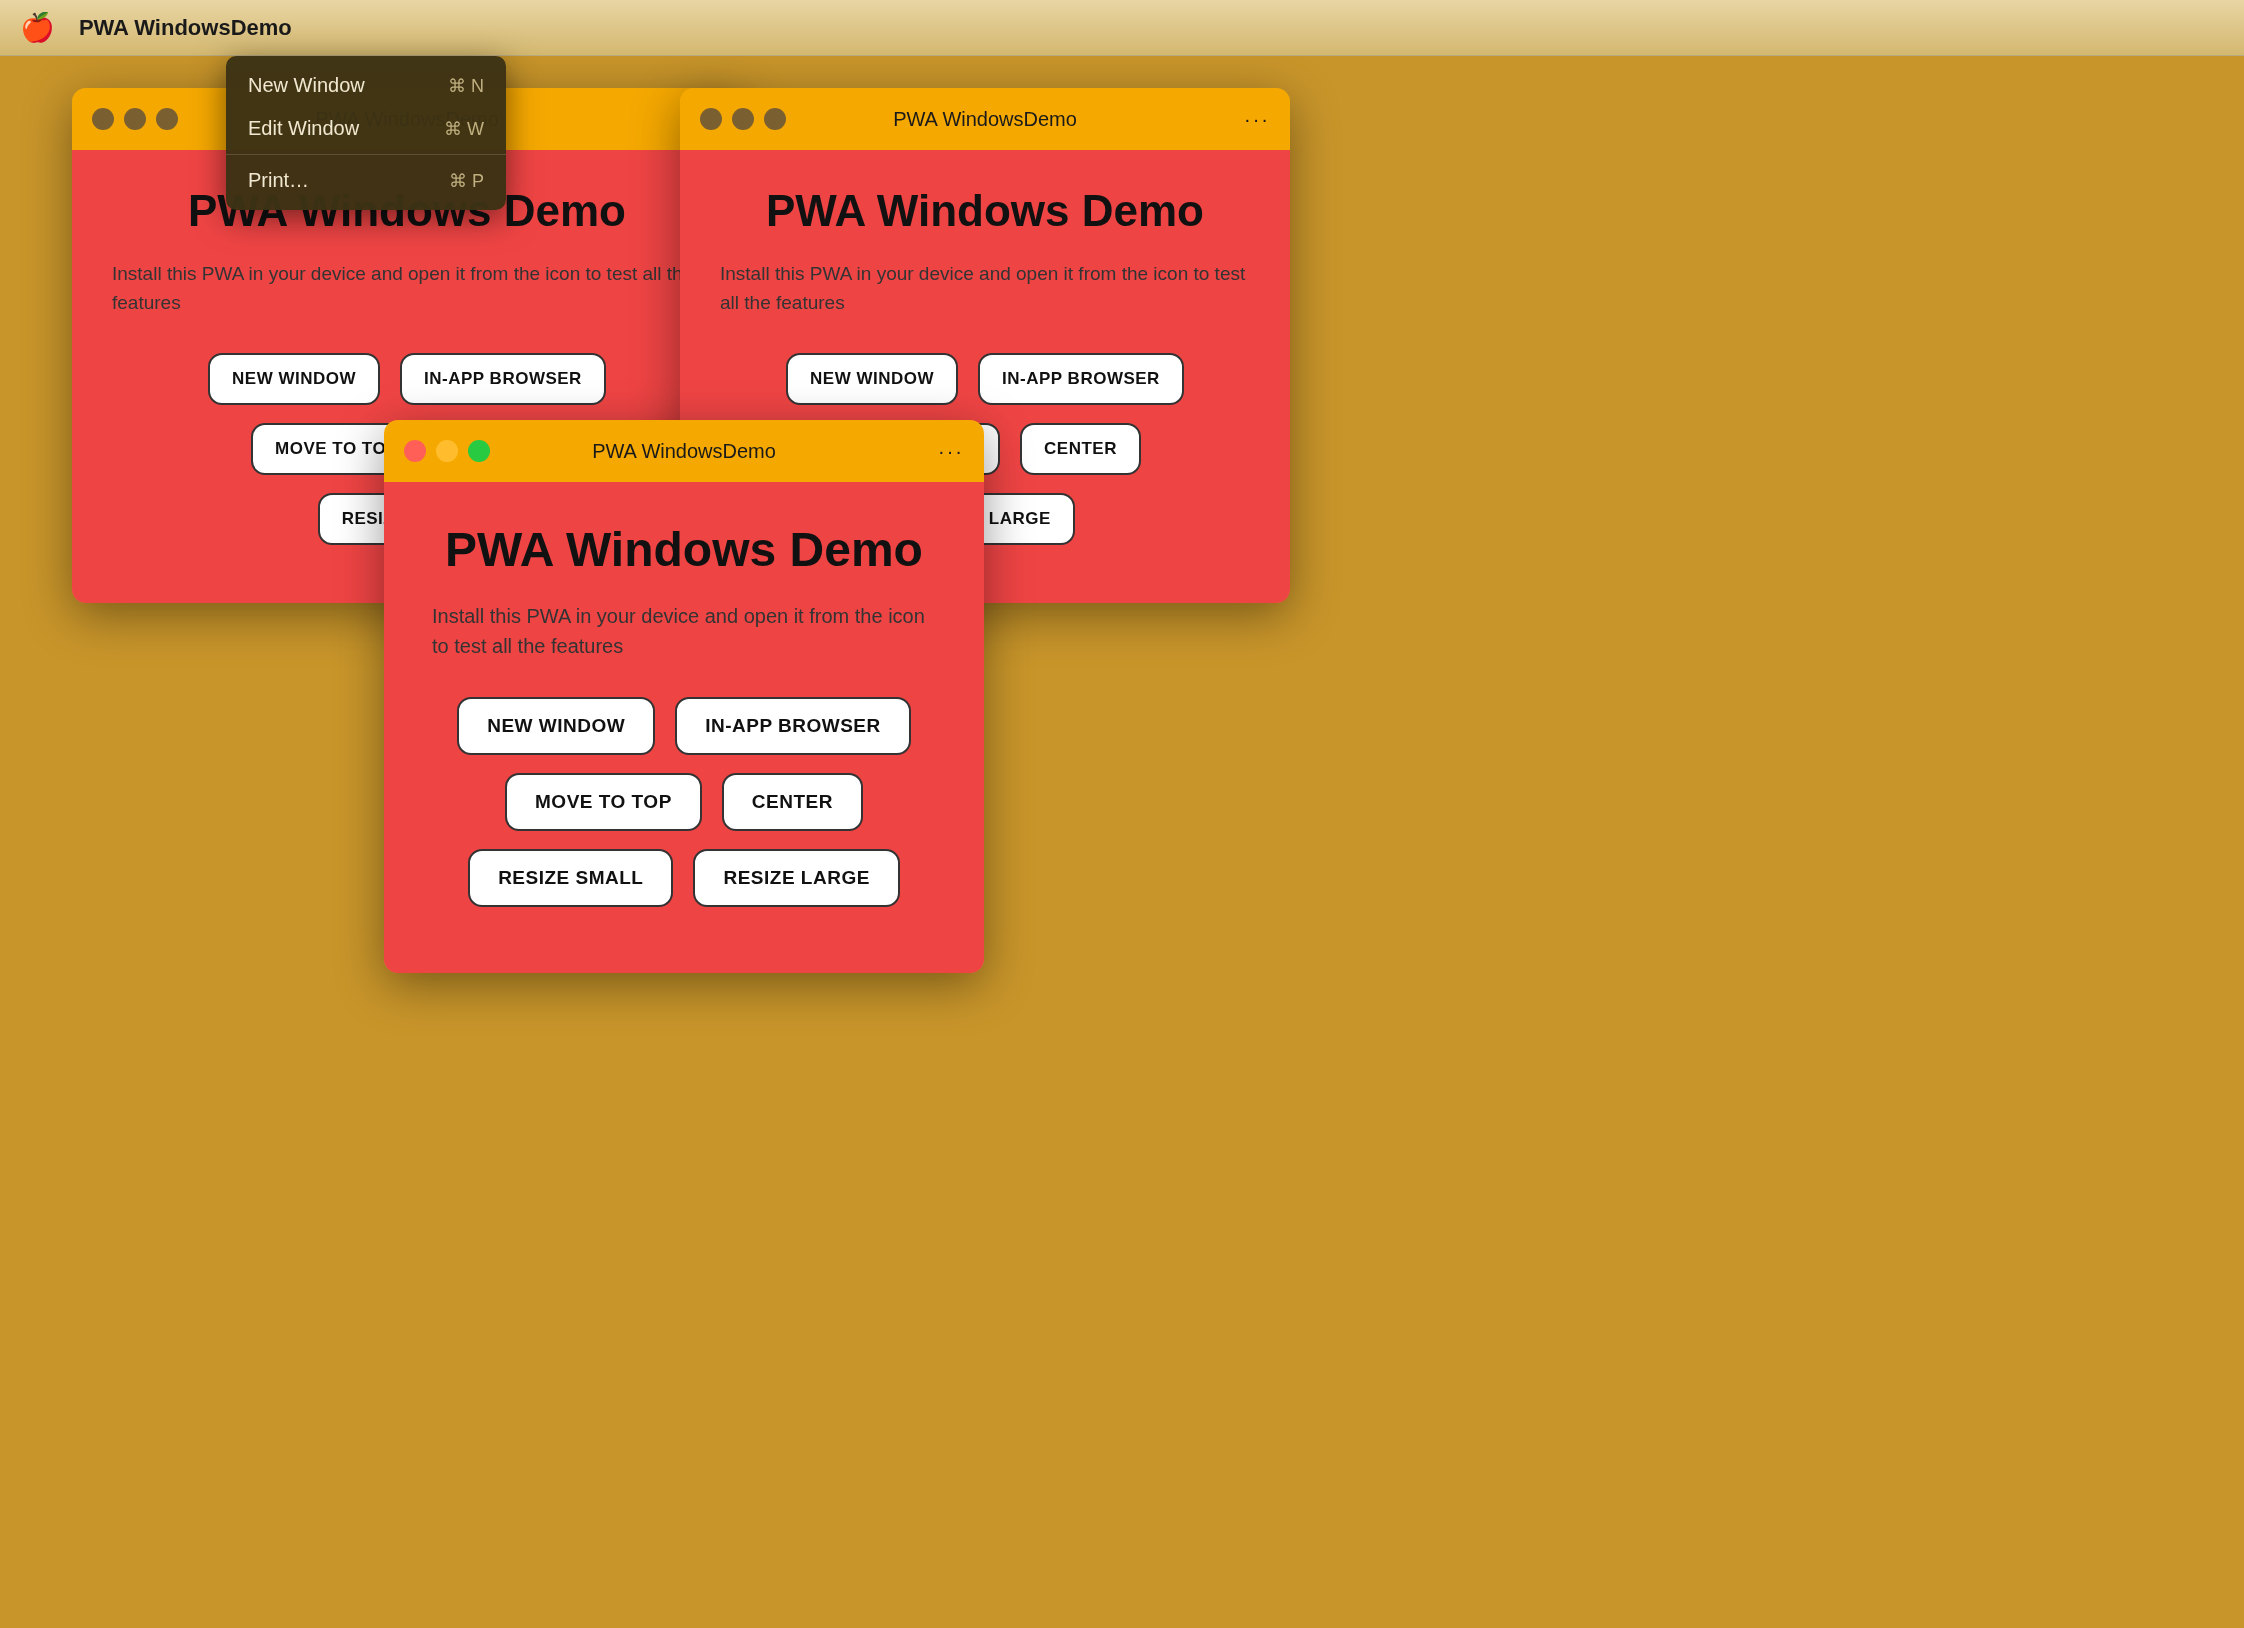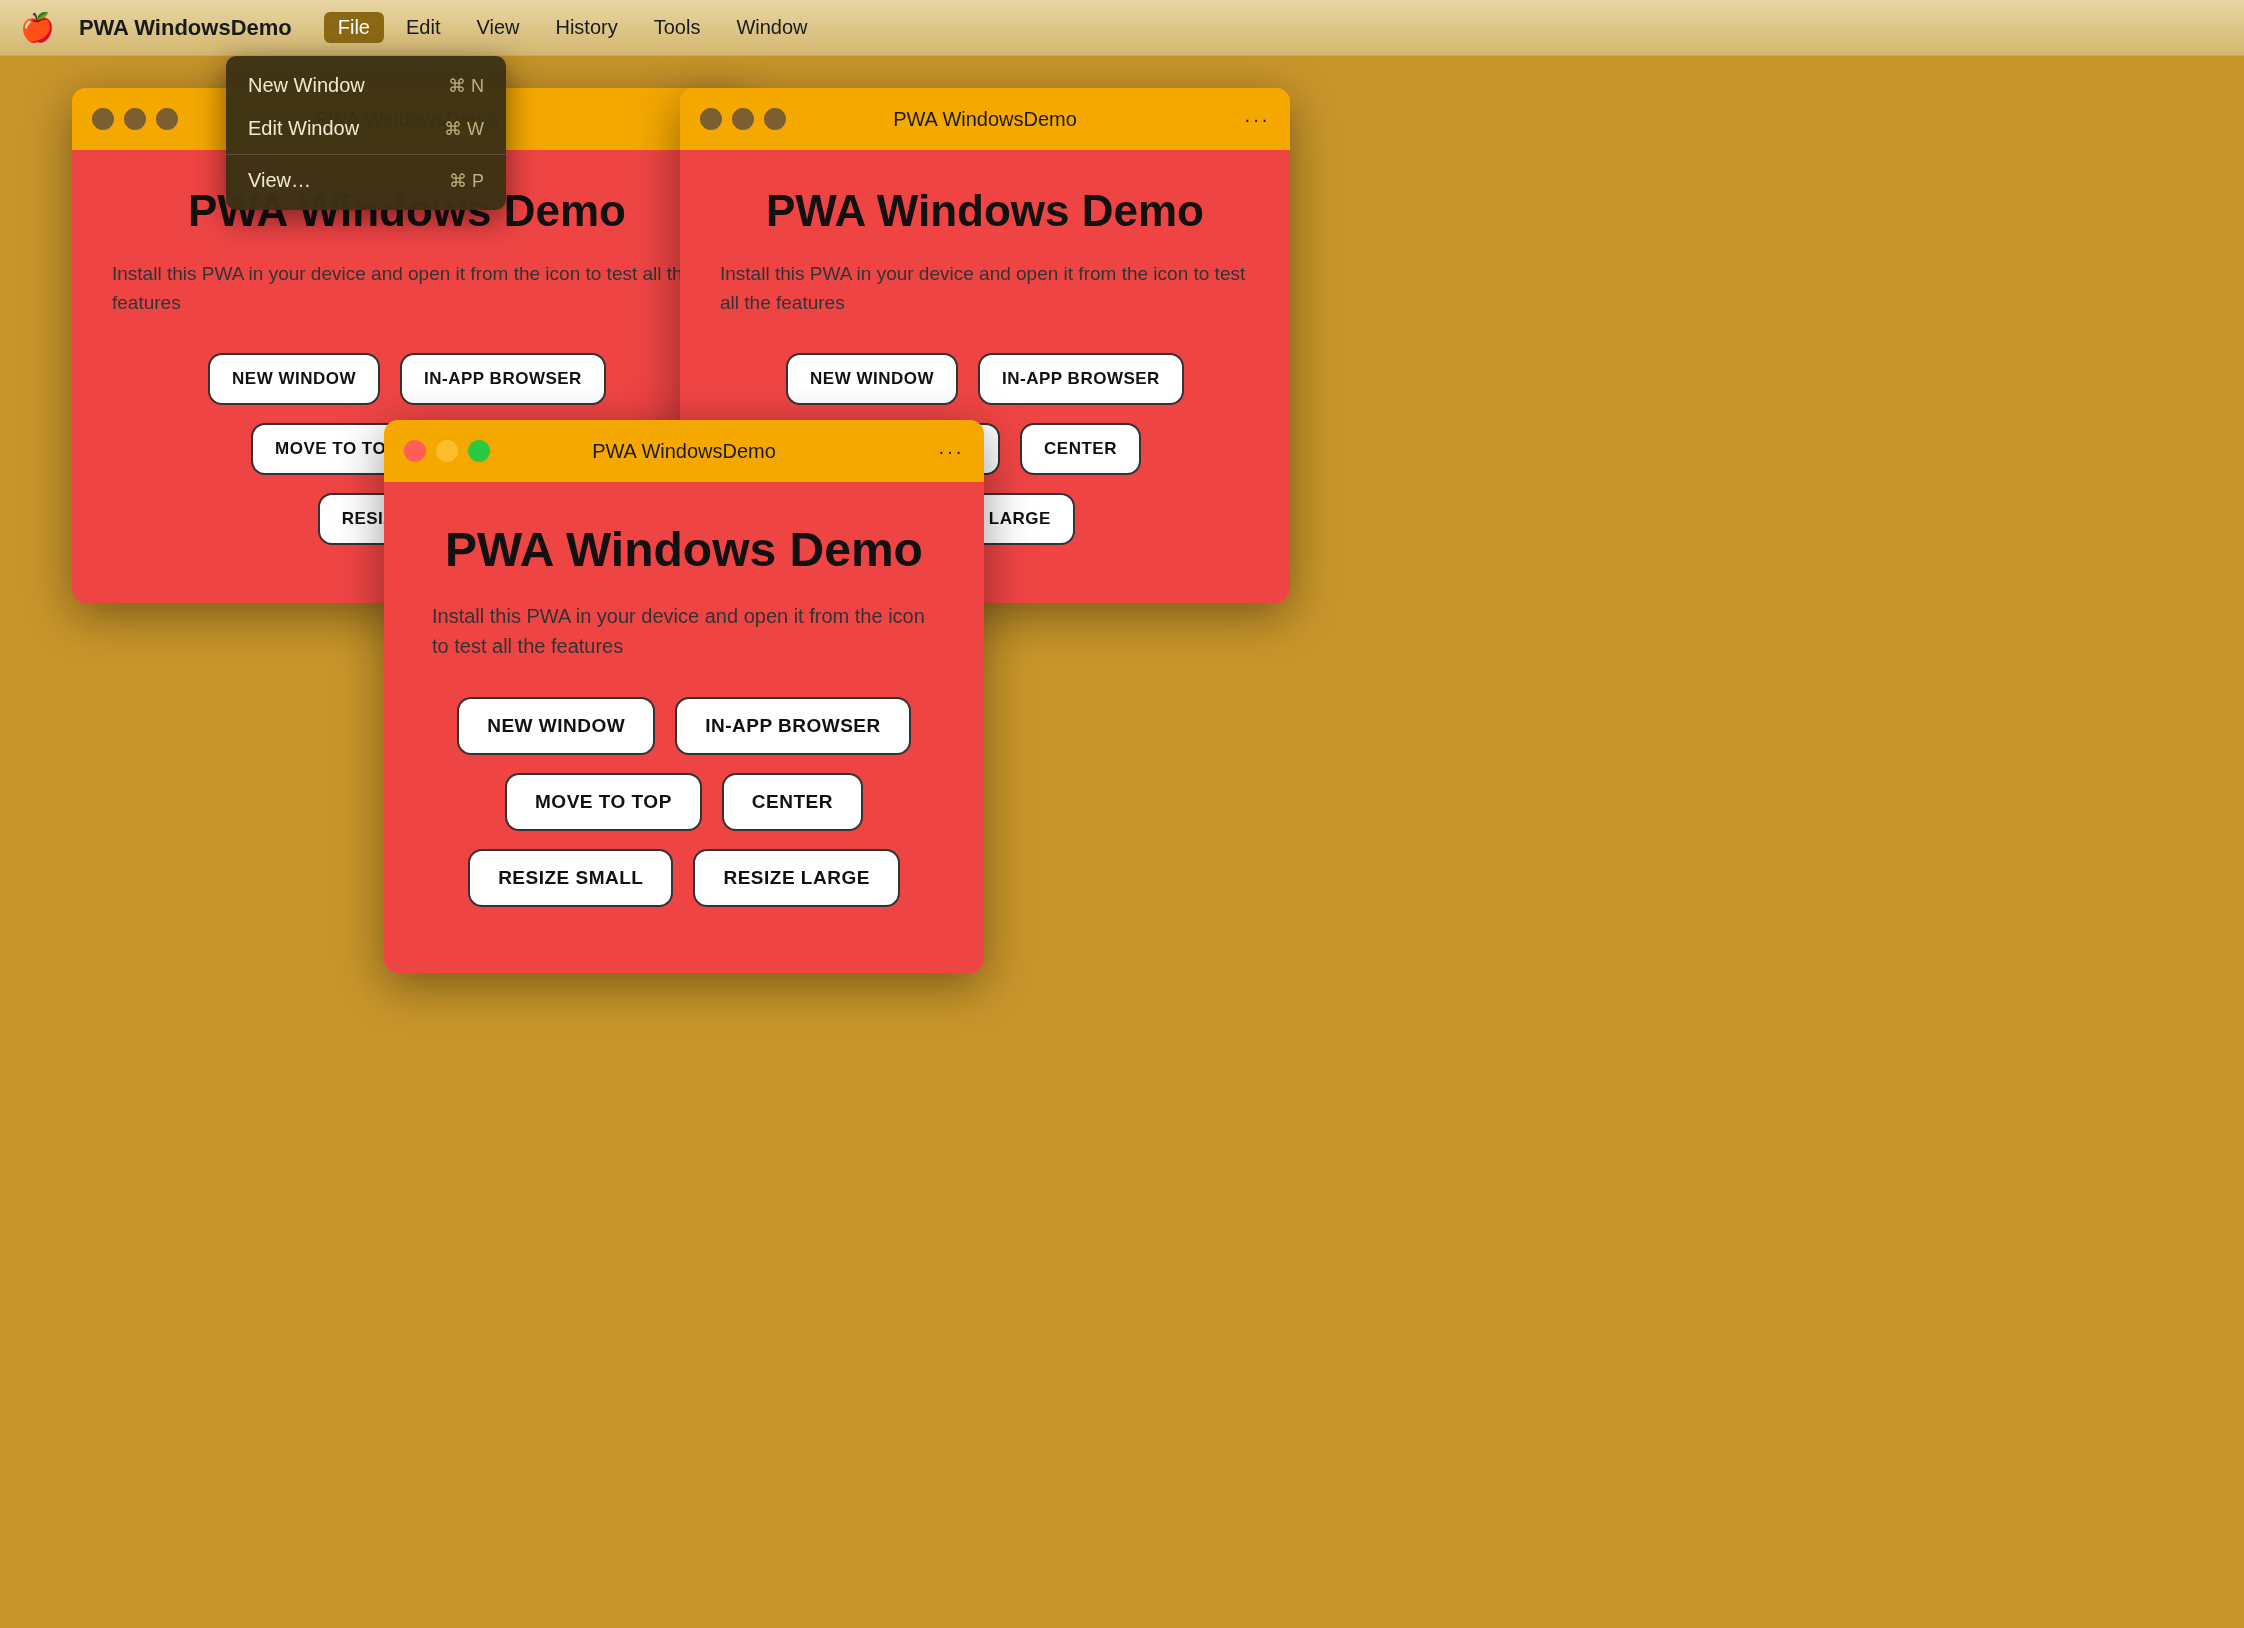--- a/index.html
+++ b/index.html
@@ -208,42 +208,34 @@
       justify-content: center;
       margin-bottom: 18px;
     }
   </style>
 </head>
 <body>
 
 <div class="menubar">
   <span class="menubar-apple">🍎</span>
   <span class="menubar-appname">PWA WindowsDemo</span>
-  <div class="menubar-items">
-    <span class="menubar-item active">File</span>
-    <span class="menubar-item">Edit</span>
-    <span class="menubar-item">View</span>
-    <span class="menubar-item">History</span>
-    <span class="menubar-item">Tools</span>
-    <span class="menubar-item">Window</span>
-  </div>
 </div>
 
 <div class="dropdown-menu">
   <div class="dropdown-item">
     <span>New Window</span>
     <span class="dropdown-shortcut">⌘ N</span>
   </div>
   <div class="dropdown-item">
     <span>Edit Window</span>
     <span class="dropdown-shortcut">⌘ W</span>
   </div>
   <div class="dropdown-divider"></div>
   <div class="dropdown-item">
-    <span>View…</span>
+    <span>Print…</span>
     <span class="dropdown-shortcut">⌘ P</span>
   </div>
 </div>
 
 <div class="pwa-window win1">
   <div class="window-titlebar">
     <div class="traffic-lights">
       <div class="tl tl-dark"></div>
       <div class="tl tl-dark"></div>
       <div class="tl tl-dark"></div>

